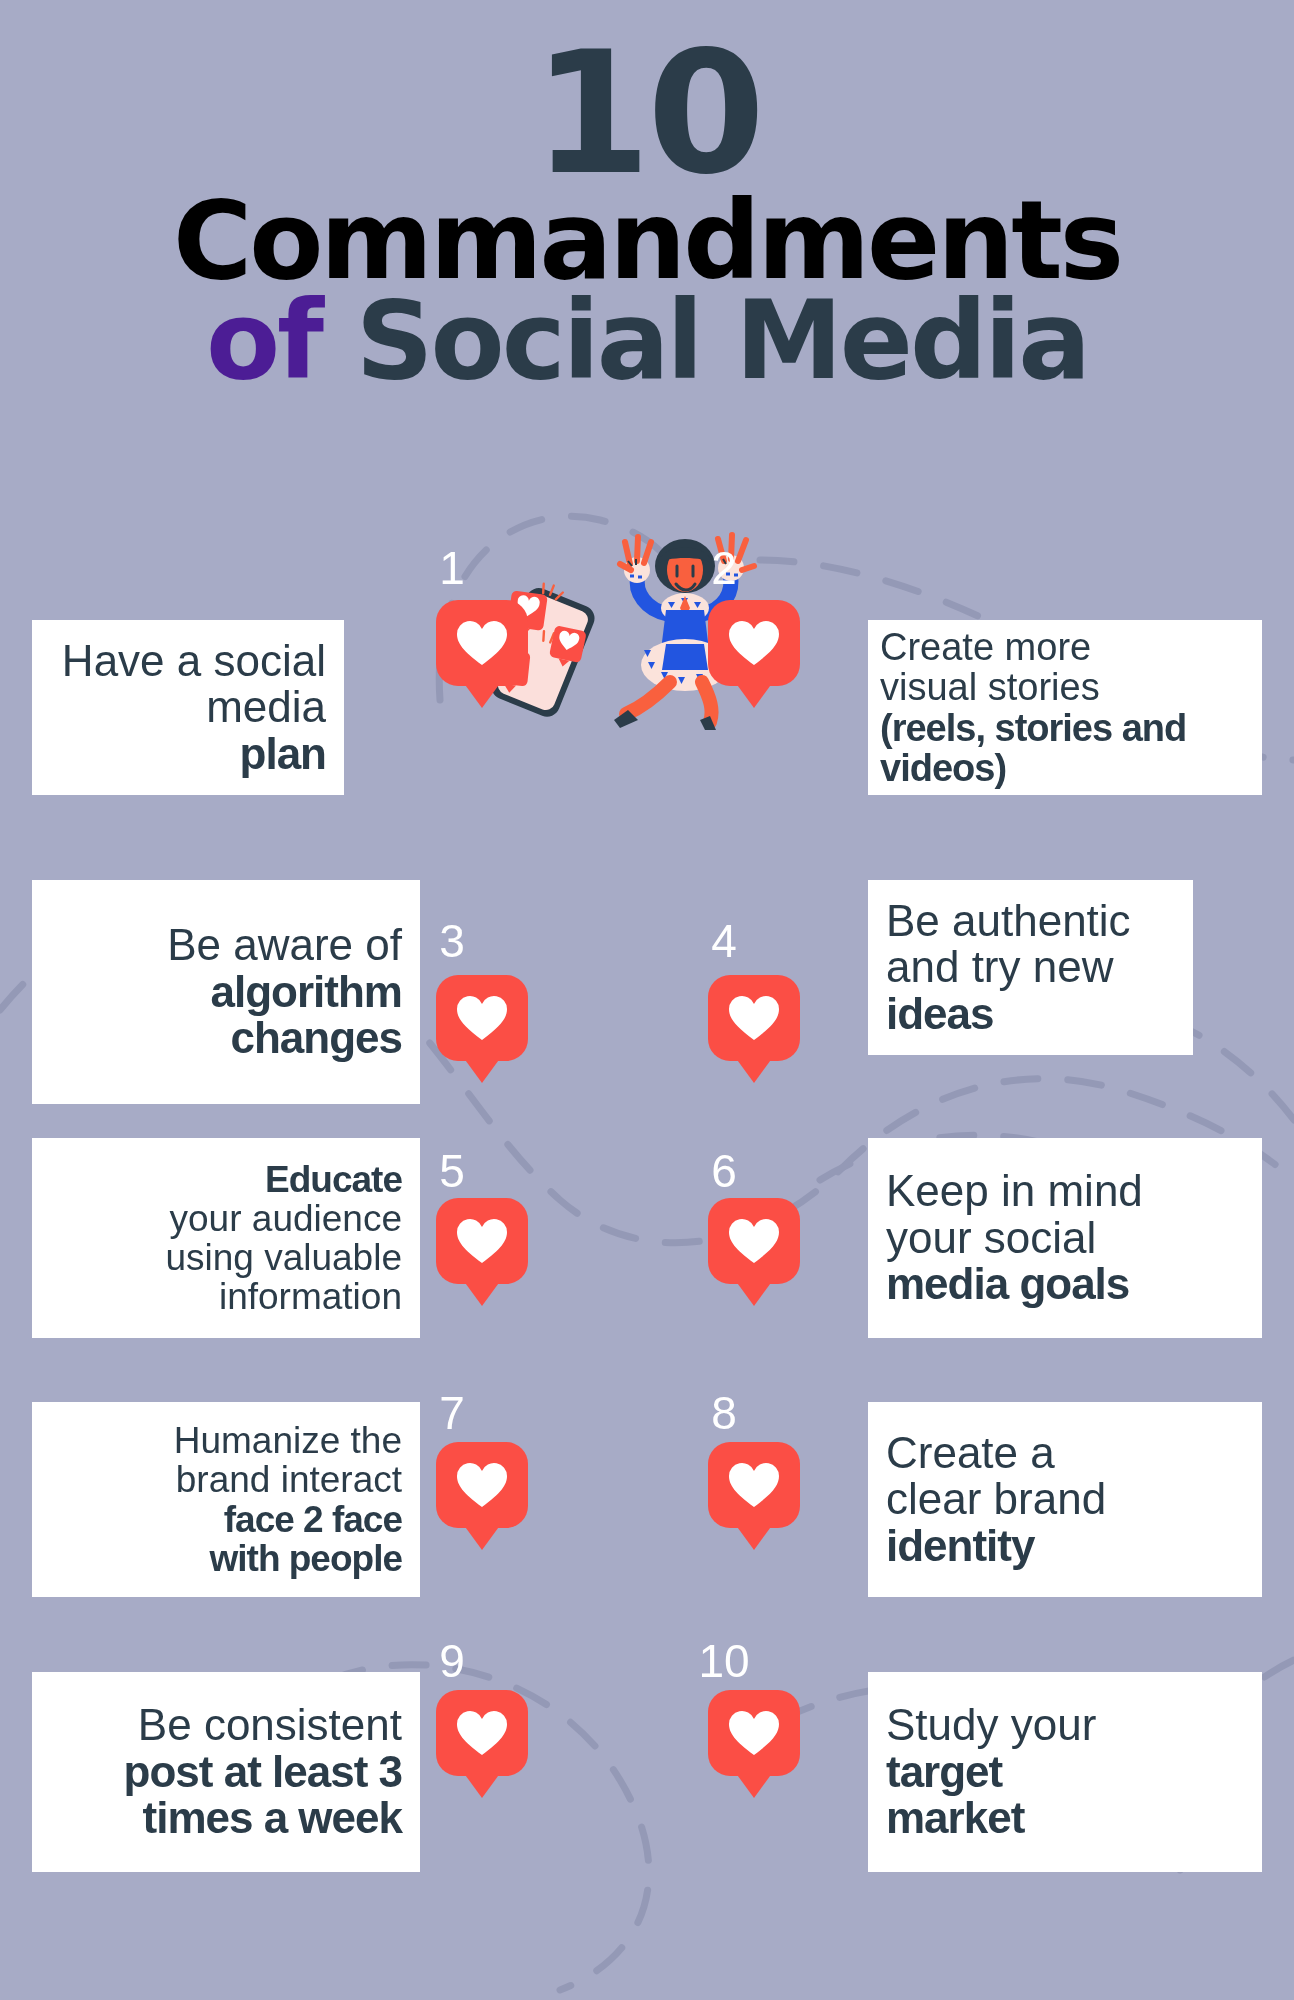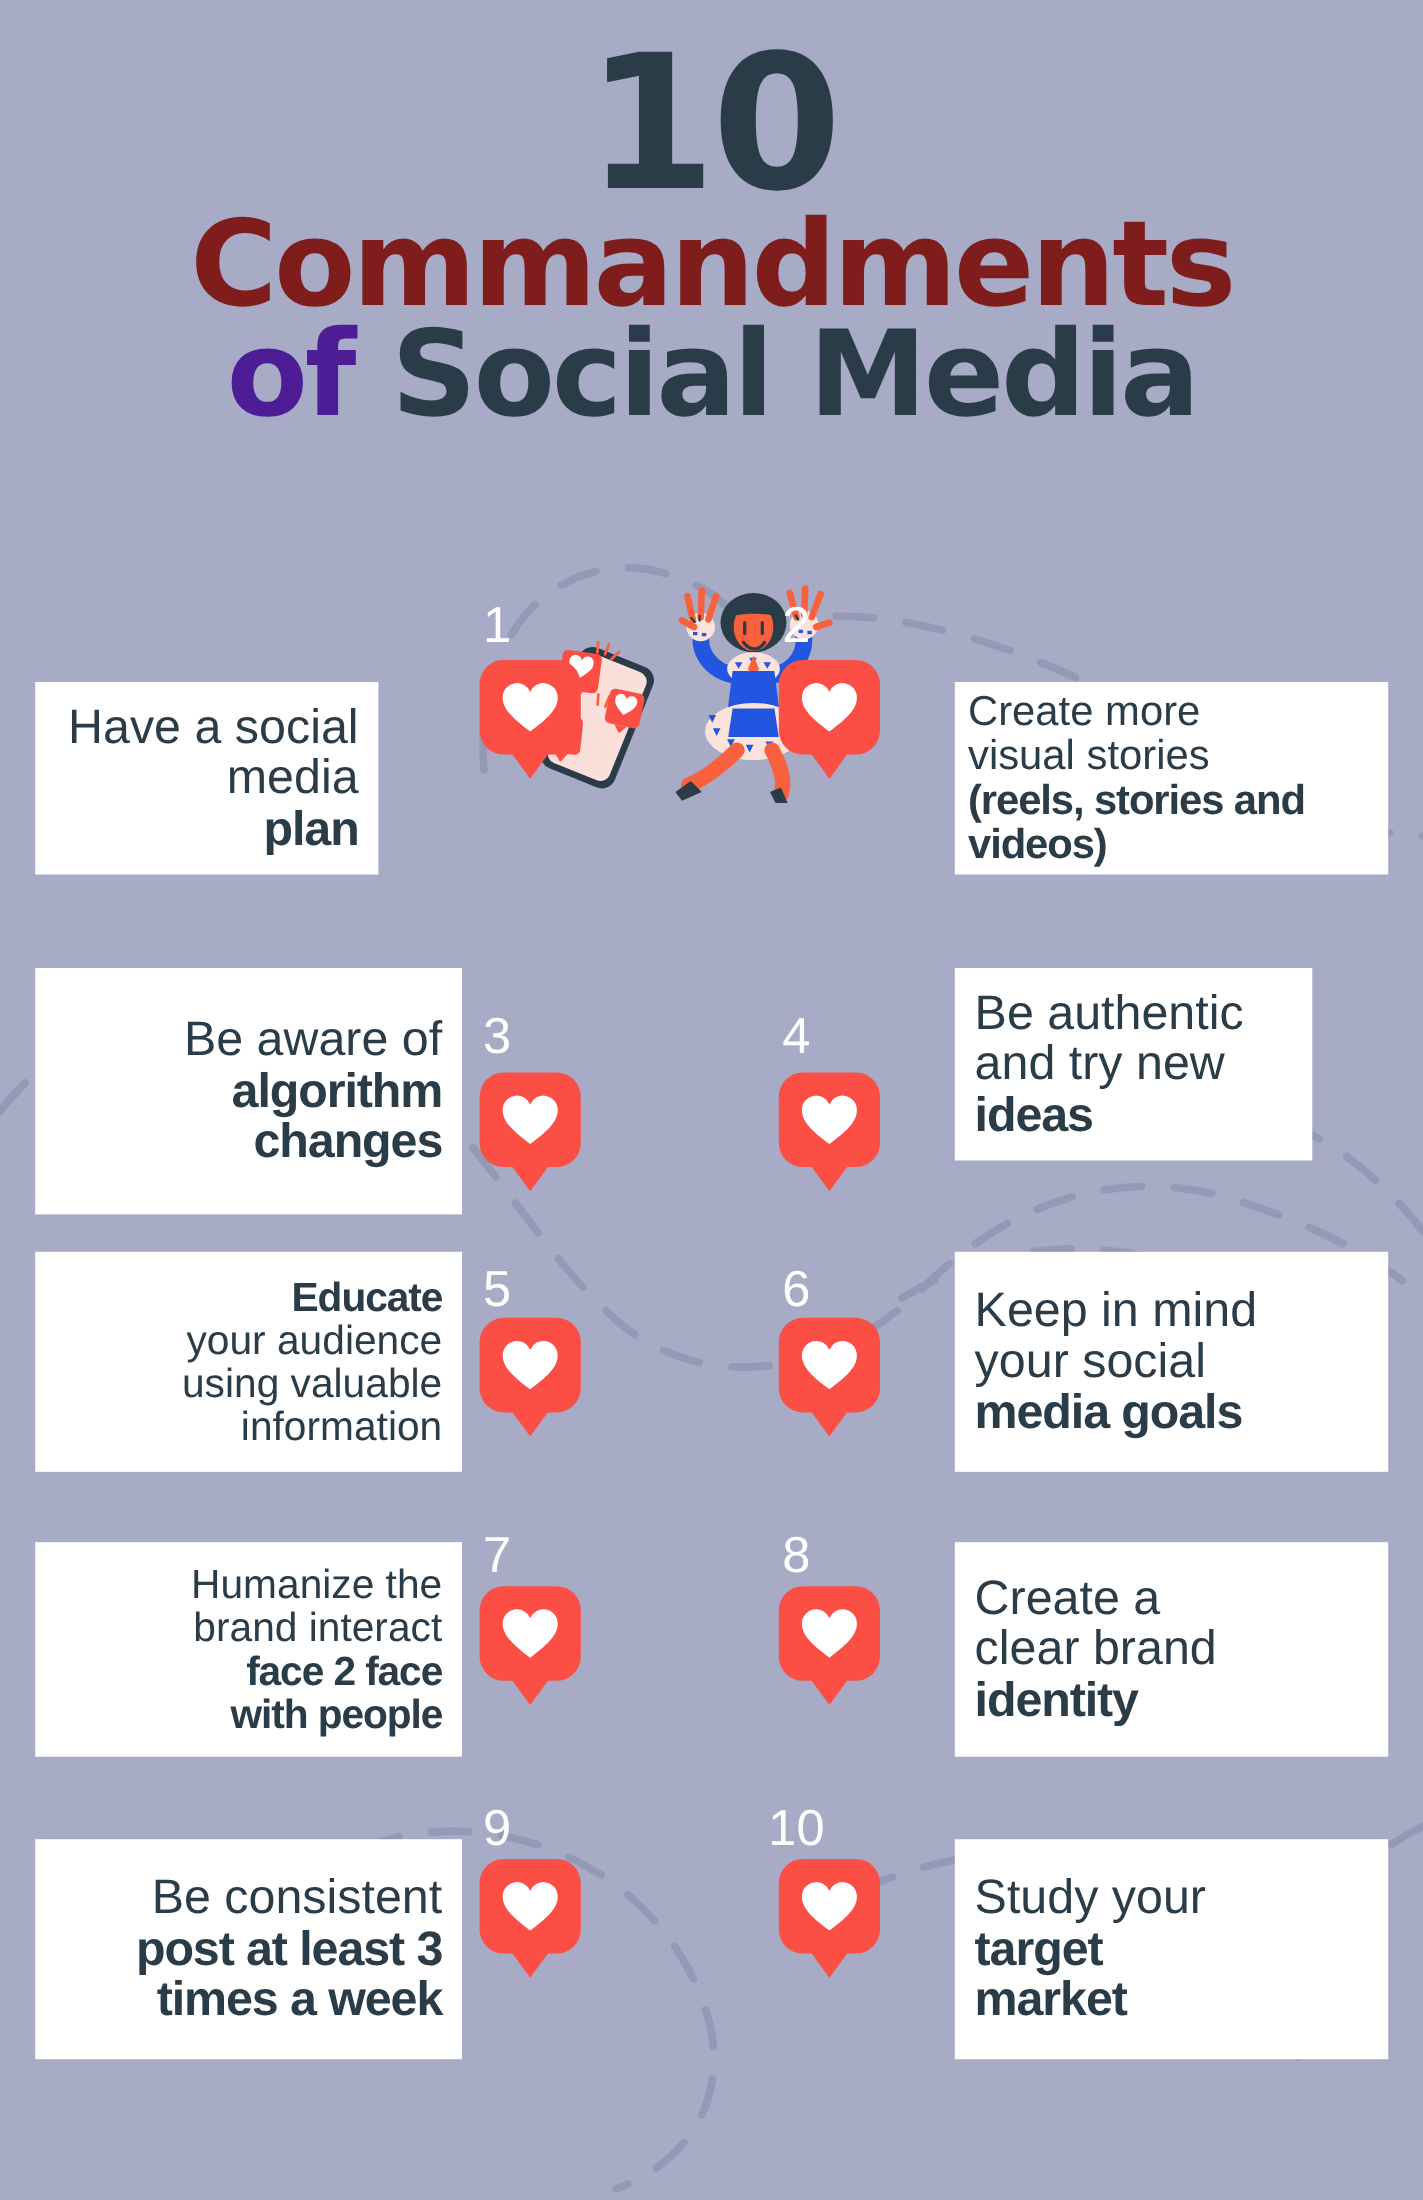--- a/index.html
+++ b/index.html
@@ -49,21 +49,21 @@
     margin: 0;
     padding: 0;
     display: block;
   }
   .title-line2 {
     font-family: "DejaVu Sans", sans-serif;
     font-weight: bold;
     font-size: 108px;
     line-height: 0.92;
     letter-spacing: -3px;
-    color: #7f1d1d;
+    color: #000000;
     display: block;
     margin-top: 8px;
     white-space: nowrap;
   }
   .title-line3 {
     font-family: "DejaVu Sans", sans-serif;
     font-weight: bold;
     font-size: 108px;
     line-height: 0.92;
     letter-spacing: -3px;

